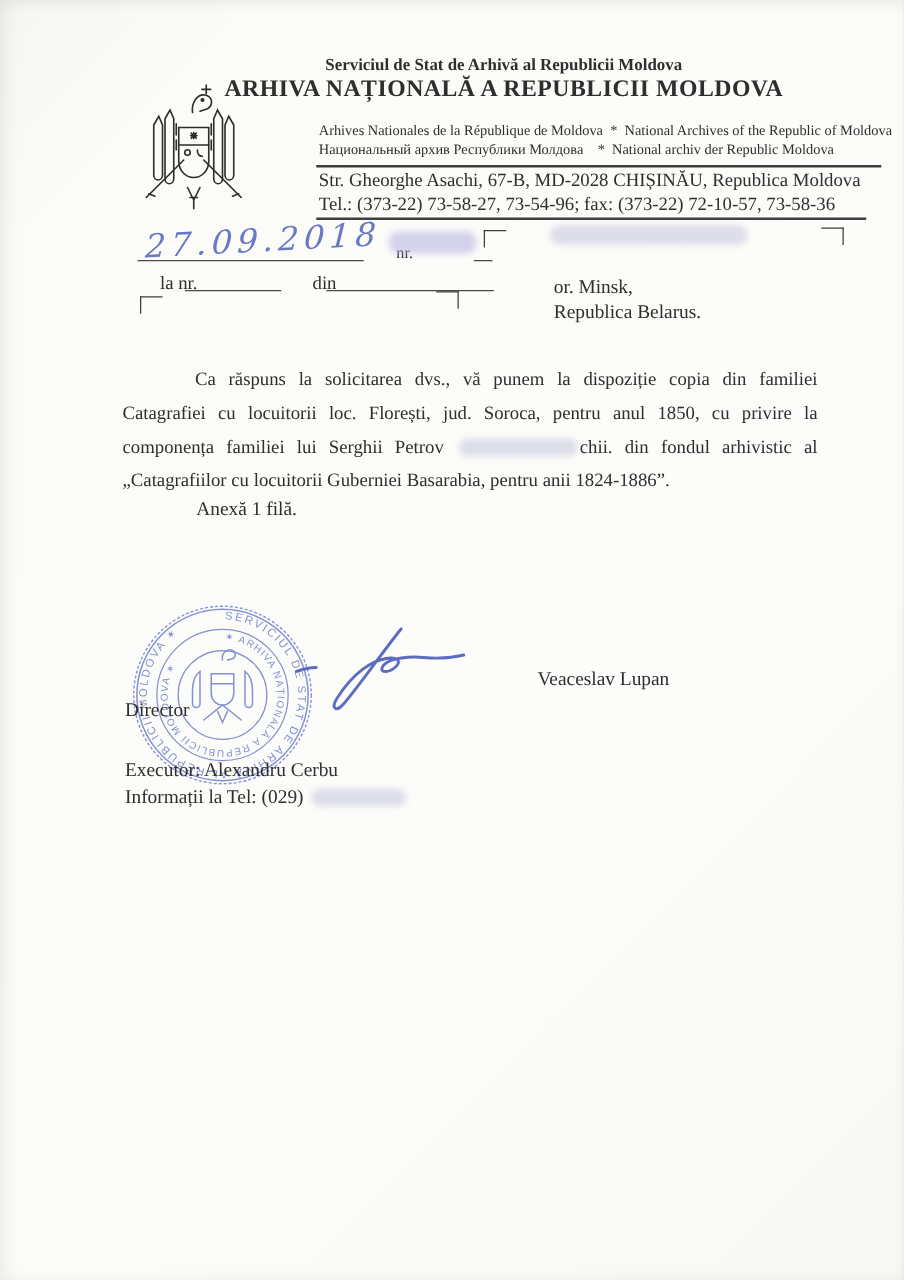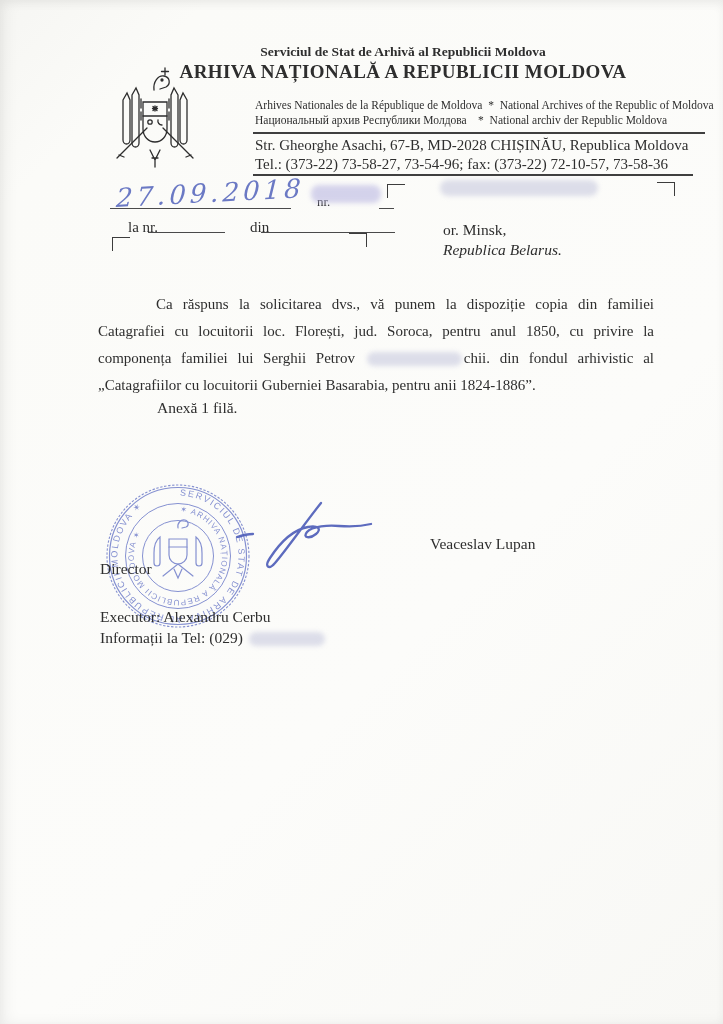--- a/index.html
+++ b/index.html
@@ -99,21 +99,21 @@
   <div class="abs smalllabel" style="left:112px; top:219px;">la nr.</div>
   <div class="uline" style="left:148px; top:232px; width:77px;"></div>
   <div class="abs smalllabel" style="left:234px; top:219px;">din</div>
   <div class="uline" style="left:261px; top:232px; width:134px;"></div>
 
   <div class="crn open" style="left:112px; top:237px;"></div>
   <div class="crn close" style="left:349px; top:233px;"></div>
 
   <span class="redact abs" style="left:440px; top:180px; width:158px; height:16px;"></span>
   <div class="abs doc15" style="left:443px; top:221px;">or. Minsk,</div>
-  <div class="abs doc15" style="left:443px; top:241px;font-style:italic;">Republica Belarus.</div>
+  <div class="abs doc15" style="left:443px; top:241px;">Republica Belarus.</div>
 
   <div class="para">
     <div class="p-line first">Ca răspuns la solicitarea dvs., vă punem la dispoziție copia din familiei</div>
     <div class="p-line">Catagrafiei cu locuitorii loc. Florești, jud. Soroca, pentru anul 1850, cu privire la</div>
     <div class="p-line"><span>componența familiei lui Serghii Petrov</span>
       <span class="redact" style="width:95px; height:14px; margin:0 2px;"></span><span>chii. din fondul arhivistic al</span></div>
     <div class="p-line last">„Catagrafiilor cu locuitorii Guberniei Basarabia, pentru anii 1824-1886”.</div>
   </div>
 
   <div class="abs doc15" style="left:157px; top:399px;">Anexă 1 filă.</div>

